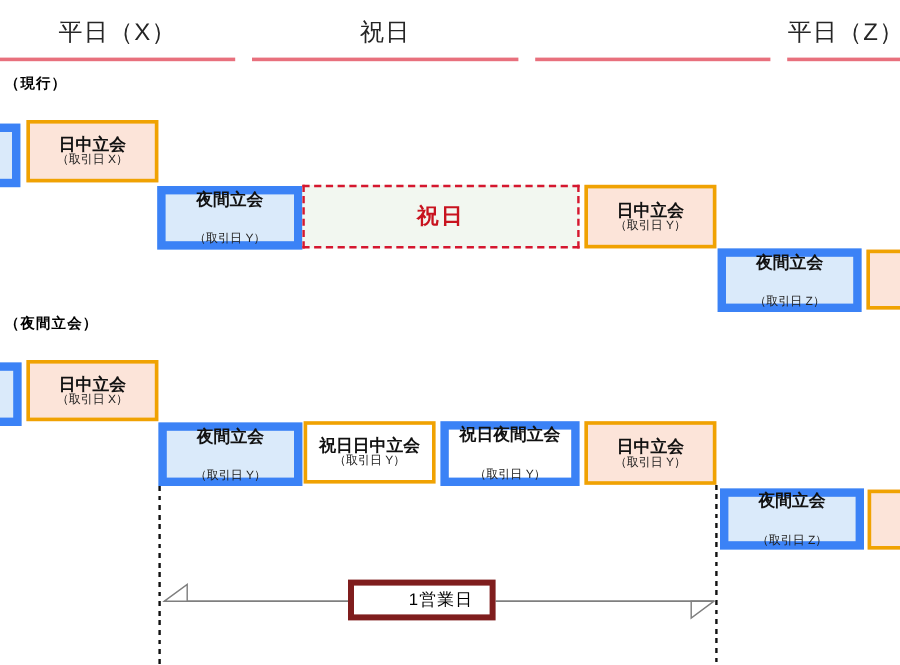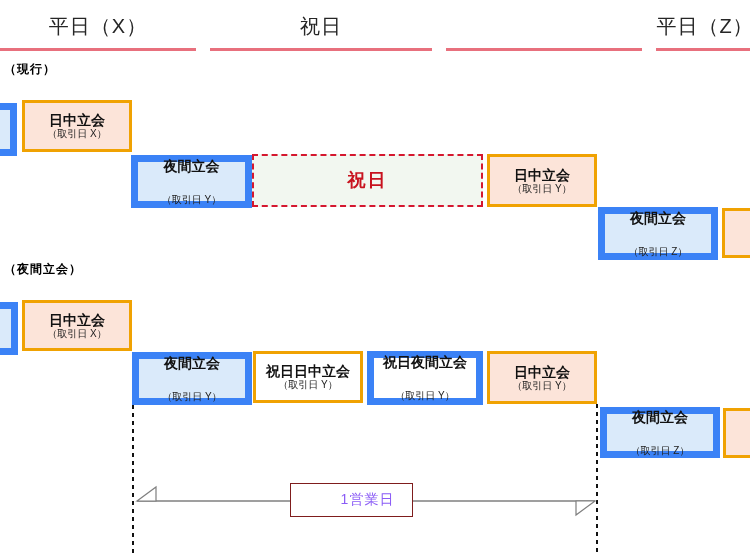--- a/index.html
+++ b/index.html
@@ -34,23 +34,23 @@
   .holiday .t { font-size:18px; font-weight:bold; color:#c8131f; letter-spacing:2px; }
 
   
   .dotline {
     width:2px;
     background:repeating-linear-gradient(to bottom,#111 0 4px,transparent 4px 8px);
   }
 
   
   .ann-label {
-    background:#fff; border:1px solid #7f1d1d;
+    background:#fff; border:5px solid #7f1d1d;
     display:flex; align-items:center; justify-content:center;
-    font-size:14px; color:#8b5cf6; letter-spacing:1px;padding-left:32px;
+    font-size:14px; color:#000000; letter-spacing:1px;padding-left:32px;
   }
 </style>
 </head>
 <body>
 
 <div id="canvas">
 
   <div class="abs col-label" style="left:0;   width:196px;">平日（X）</div>
   <div class="abs col-label" style="left:210px; width:222px;">祝日</div>
   <div class="abs col-label" style="left:650px; width:110px;">平日（Z）</div>

